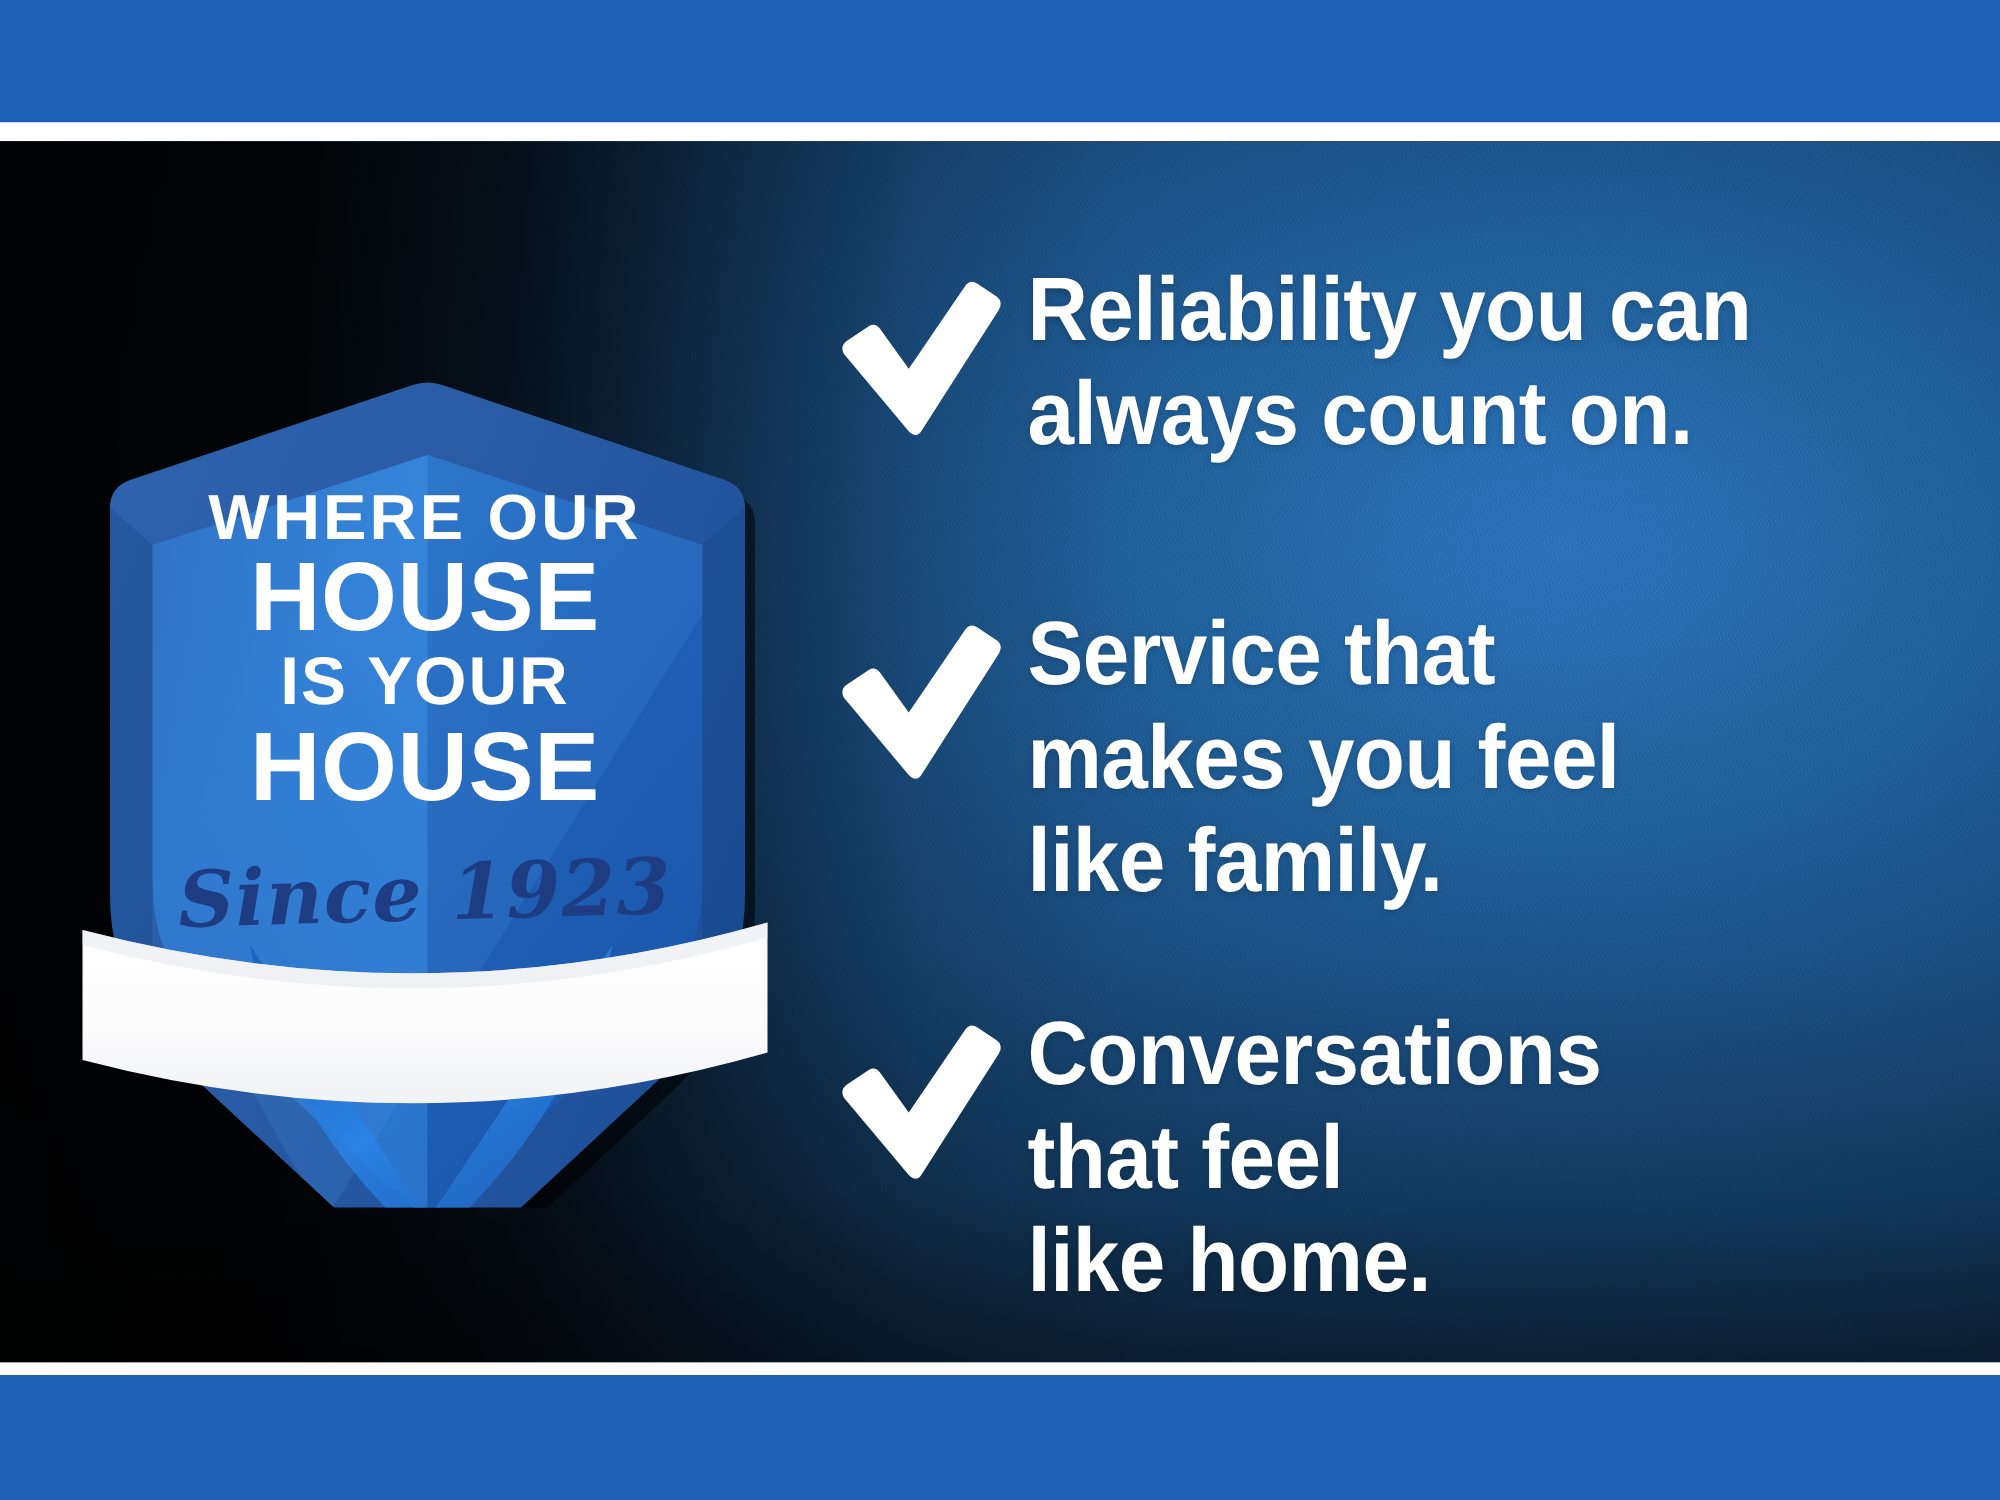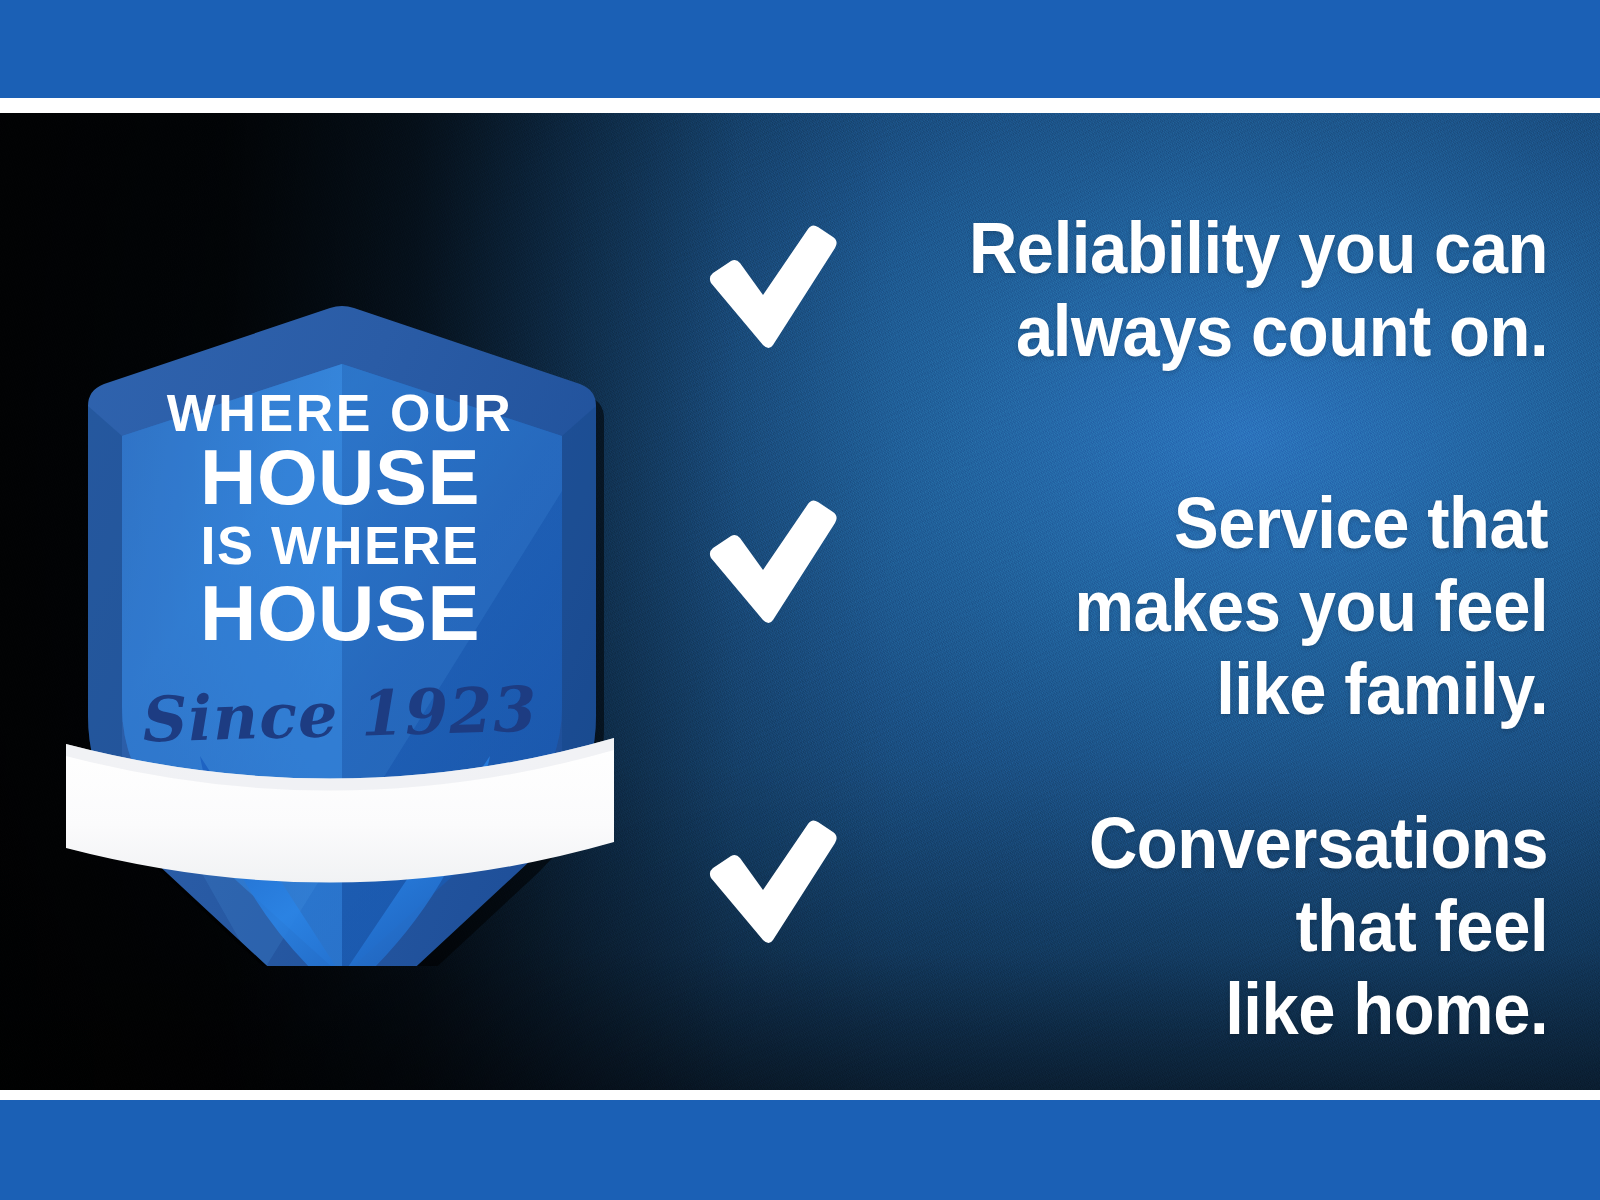--- a/index.html
+++ b/index.html
@@ -145,25 +145,24 @@
     font-size: 62px;
     letter-spacing: 1px;
     line-height: 1;
     transform: rotate(-1.6deg);
     white-space: nowrap;
   }
 
   
   .bullets {
     position: absolute;
-    left: 700px;
+    left: 664px;
     top: 90px;
     width: 900px;
     height: 830px;
-    text-align: right;
   }
   .bullet {
     position: absolute;
     left: 0;
     width: 900px;
     display: flex;
     align-items: flex-start;
   }
   .bullet.b1 { top: 0px; }
   .bullet.b2 { top: 275px; }
@@ -271,21 +270,21 @@
           <path d="M536 120 L502 150 L502 690 L536 560 Z" fill="#10417F" opacity="0.30"></path>
         </g>
 
         <path d="M6 458 Q282 530 554 452 L554 556 Q282 634 6 562 Z" fill="url(#bannerGrad)"></path>
         <path d="M6 458 Q282 530 554 452 L554 464 Q282 542 6 470 Z" fill="#E6E8EC" opacity="0.55"></path>
       </svg>
 
       <div class="logo-text">
         <div class="logo-line ll-where">WHERE OUR</div>
         <div class="logo-line ll-house1">HOUSE</div>
-        <div class="logo-line ll-isyour">IS WHERE</div>
+        <div class="logo-line ll-isyour">IS YOUR</div>
         <div class="logo-line ll-house2">HOUSE</div>
         <div class="logo-since">Since 1923</div>
       </div>
     </div>
 
     <div class="bullets">
 
       <div class="bullet b1">
         <div class="check-icon">
           <svg viewBox="0 0 140 132" xmlns="http://www.w3.org/2000/svg" aria-hidden="true">

